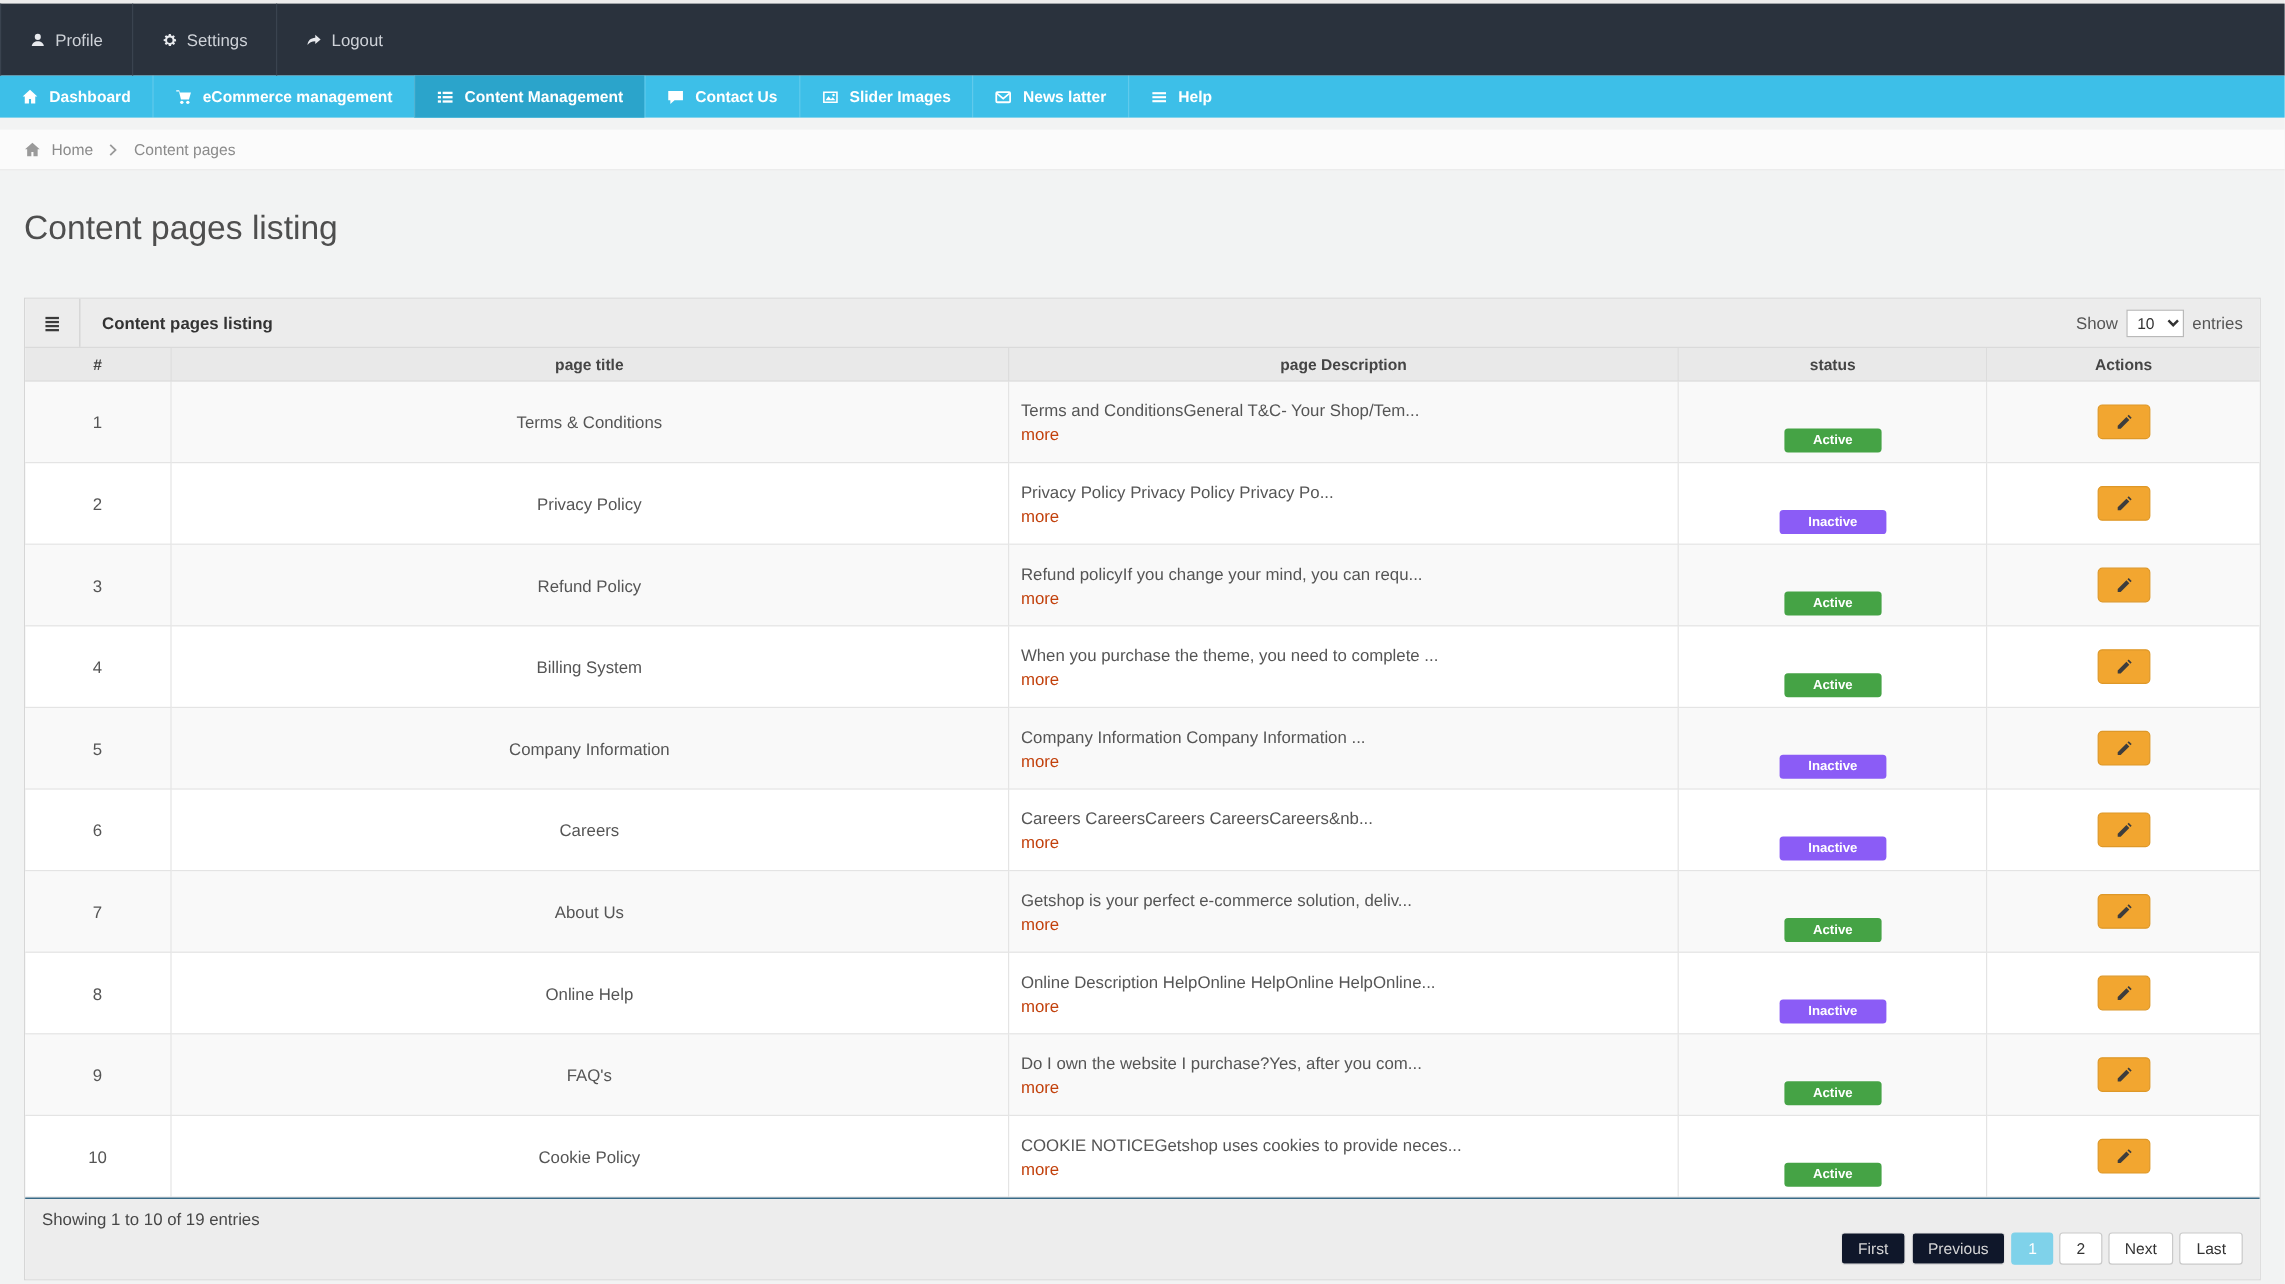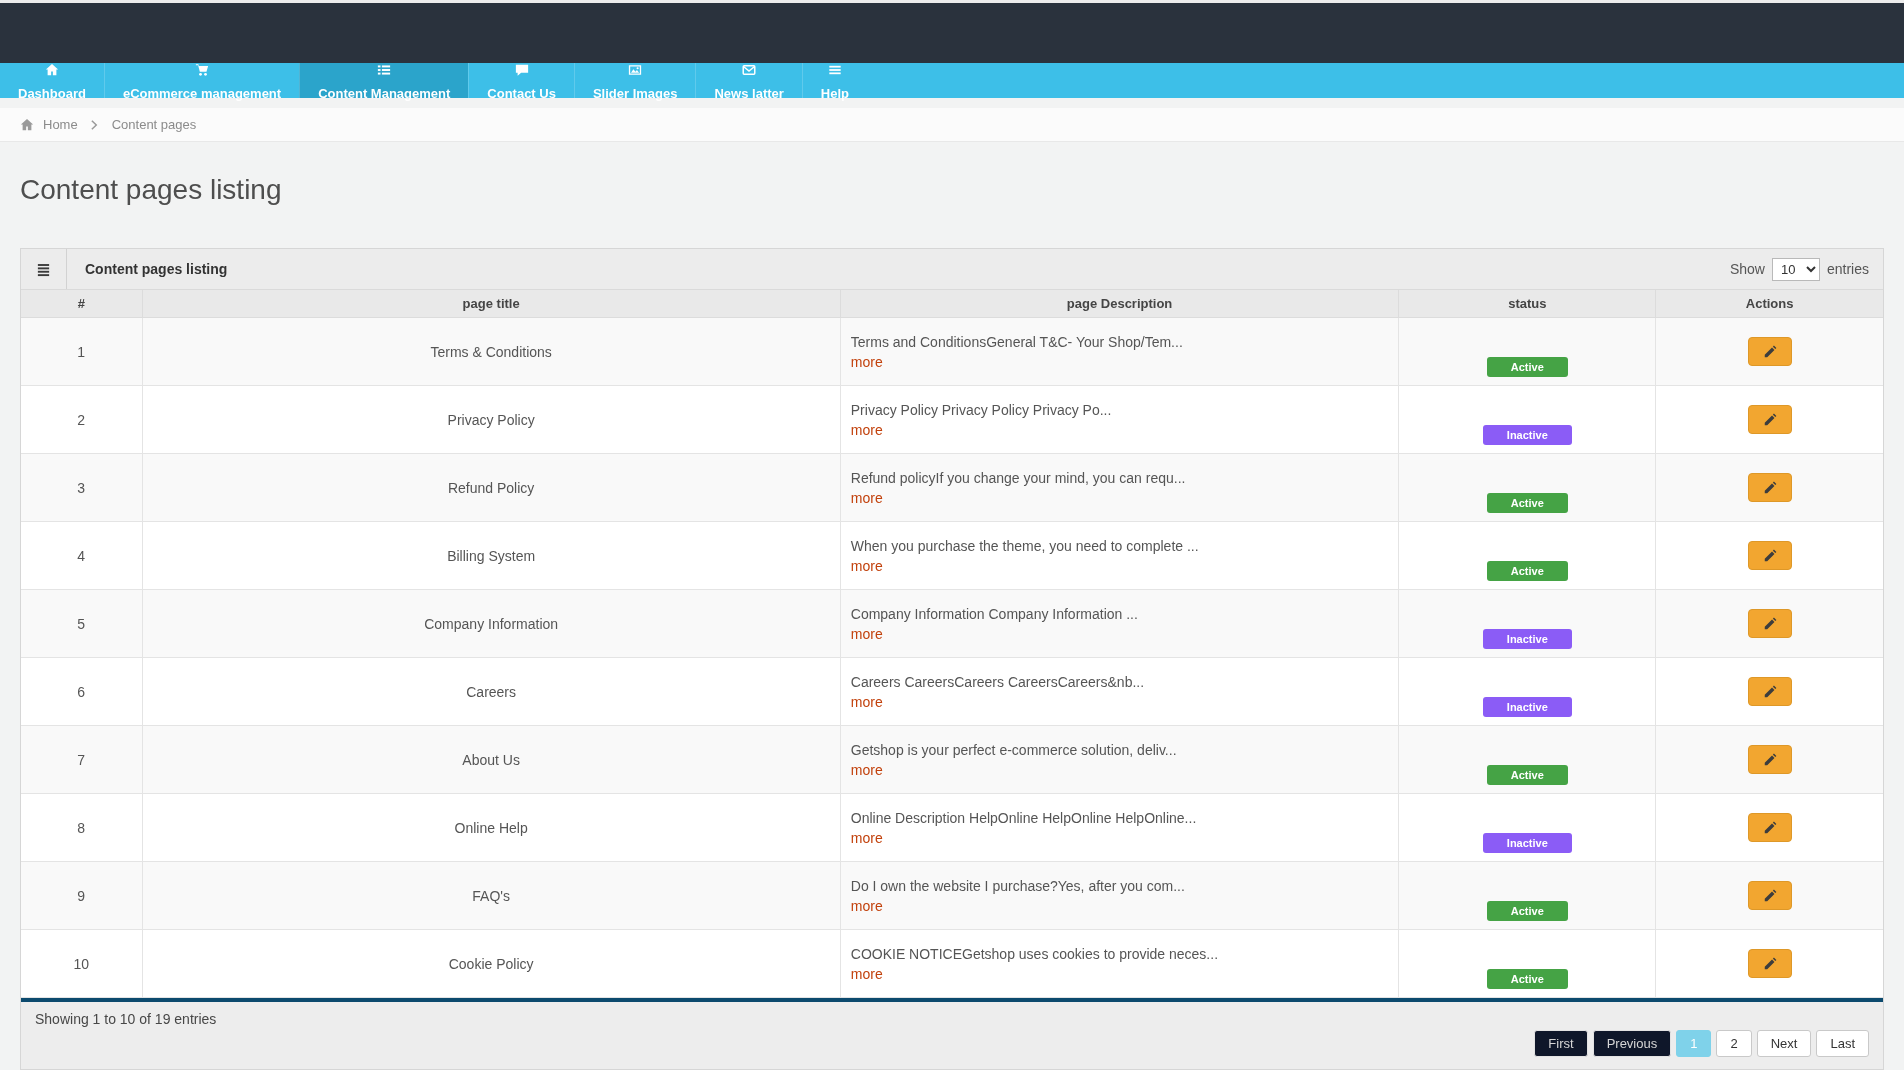--- a/index.html
+++ b/index.html
@@ -21,21 +21,21 @@
   .logo-text { display:flex; flex-direction:column; line-height:1.1; }
   .logo-line1 { font-size:21px; font-weight:bold; letter-spacing:3px; color:#ffffff; }
   .logo-line1 .shop { color:#f5a623; }
   .logo-line2 { font-size:15px; color:#e7e9ec; text-align:center; letter-spacing:1px; }
   .topbar-right { display:flex; }
   .topbar-item { display:flex; align-items:center; gap:8px; padding:0 24px; color:#ced2d8; font-size:14px; text-decoration:none; border-left:1px solid #3a434f; cursor:pointer; }
   .topbar-item .icon { width:13px; height:13px; color:#e8eaee; }
 
   
   .navbar { height:35px; background:#3dbfe8; display:flex; align-items:stretch; }
-  .nav-item { display:flex; align-items:center; gap:9px; padding:0 18px; color:#ffffff; font-size:13px; font-weight:bold; text-decoration:none; border-left:1px solid rgba(255,255,255,0.18); cursor:pointer;flex-direction:column; }
+  .nav-item { display:flex; align-items:center; gap:9px; padding:0 18px; color:#ffffff; font-size:13px; font-weight:bold; text-decoration:none; border-left:1px solid rgba(255,255,255,0.18); cursor:pointer; }
   .nav-item:first-child { border-left:none; }
   .nav-item.active { background:#2ba4cb; }
   .nav-item .icon { width:14px; height:14px; }
 
   
   .breadcrumb { height:34px; background:#fbfbfb; border-bottom:1px solid #e8e8e8; display:flex; align-items:center; padding-left:20px; gap:10px; font-size:13px; color:#8b8b8b;margin-top:10px; }
   .breadcrumb a { color:#8b8b8b; text-decoration:none; display:flex; align-items:center; gap:9px; cursor:pointer; }
   .breadcrumb .icon { width:14px; height:14px; color:#9a9a9a; }
   .crumb-sep { width:10px; height:10px; color:#c0c0c0; }
 
@@ -68,33 +68,62 @@
   td.cell-desc { text-align:left; }
   .desc-text { line-height:1.3; }
   .more-link { display:inline-block; margin-top:2px; color:#c2410c; font-size:14px; text-decoration:none; cursor:pointer; }
   .badge { display:inline-block; padding:4px 24px; font-size:11px; font-weight:bold; color:#ffffff; border-radius:3px;margin-top:31px; }
   .badge-active { background:#45a345; }
   .badge-inactive { background:#8b5cf6; }
   .edit-btn { width:44px; height:29px; background:#f2a630; border:1px solid #de9828; border-radius:4px; display:inline-flex; align-items:center; justify-content:center; cursor:pointer; }
   .edit-btn .icon { width:14px; height:14px; color:#3d3d3d; }
 
   
-  .panel-footer { background:#ededed; border-top:4px solid #0c4a6e; padding:9px 14px 12px; }
+  .panel-footer { background:#ededed; border-top:1px solid #0c4a6e; padding:9px 14px 12px; }
   .summary { font-size:14px; color:#474747; }
   .pagination { display:flex; justify-content:flex-end; gap:5px; margin-top:3px; }
   .page-btn { padding:5px 13px; font-size:13px; color:#333333; background:#ffffff; border:1px solid #c9c9c9; border-radius:3px; font-family:"Liberation Sans",sans-serif; cursor:pointer; }
   .page-btn.disabled { color:#d6d6d6; border-color:#e3e3e3; background:#0f172a; cursor:default; }
   .page-btn.active { background:#7fd2ea; border-color:#7fd2ea; color:#ffffff; }
 </style>
 </head>
 <body>
 
 <div class="top-strip"></div>
 
 <header class="topbar">
+  <nav class="topbar-right">
+  <a class="topbar-item">
+    <span class="icon">
+          <svg viewBox="0 0 16 16">
+            <circle cx="8" cy="4.6" r="3.1"></circle>
+            <path d="M1.8 14c.4-3.4 3-5 6.2-5s5.8 1.6 6.2 5z"></path>
+          </svg>
+        </span>
+    <span>Profile</span>
+  </a>
+
+  <a class="topbar-item">
+    <span class="icon">
+          <svg viewBox="0 0 16 16">
+            <path fill-rule="evenodd" d="M8 5.2a2.8 2.8 0 1 0 0 5.6 2.8 2.8 0 0 0 0-5.6zm6.5 4.1l-1.6-.3a5 5 0 0 1-.5 1.2l1 1.3-1.4 1.4-1.3-1a5 5 0 0 1-1.2.5l-.3 1.6H7l-.3-1.6a5 5 0 0 1-1.2-.5l-1.3 1-1.4-1.4 1-1.3a5 5 0 0 1-.5-1.2l-1.6-.3V7l1.6-.3a5 5 0 0 1 .5-1.2l-1-1.3 1.4-1.4 1.3 1a5 5 0 0 1 1.2-.5L7 1.7h2l.3 1.6a5 5 0 0 1 1.2.5l1.3-1 1.4 1.4-1 1.3a5 5 0 0 1 .5 1.2l1.6.3z"></path>
+          </svg>
+        </span>
+    <span>Settings</span>
+  </a>
+
+  <a class="topbar-item">
+    <span class="icon">
+          <svg viewBox="0 0 16 16">
+            <path d="M9.5 2.5v3C4.5 5.8 2 8.5 1.5 13c1.8-2.7 4.3-4 8-4v3L15 7.3z"></path>
+          </svg>
+        </span>
+    <span>Logout</span>
+  </a>
+</nav>
 </header>
 
 <nav class="navbar">
   <a class="nav-item">
     <span class="icon">
         <svg viewBox="0 0 16 16">
           <path d="M8 1L1 7.4h2V14h4V9.8h2V14h4V7.4h2z"></path>
         </svg>
       </span>
     <span>Dashboard</span>

